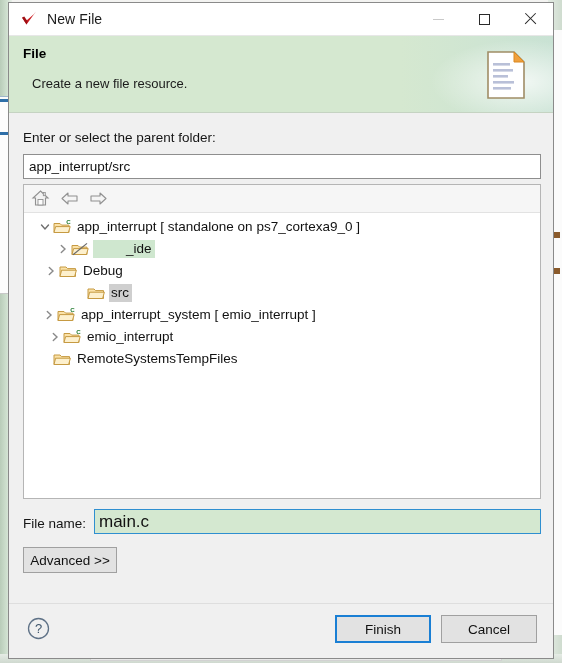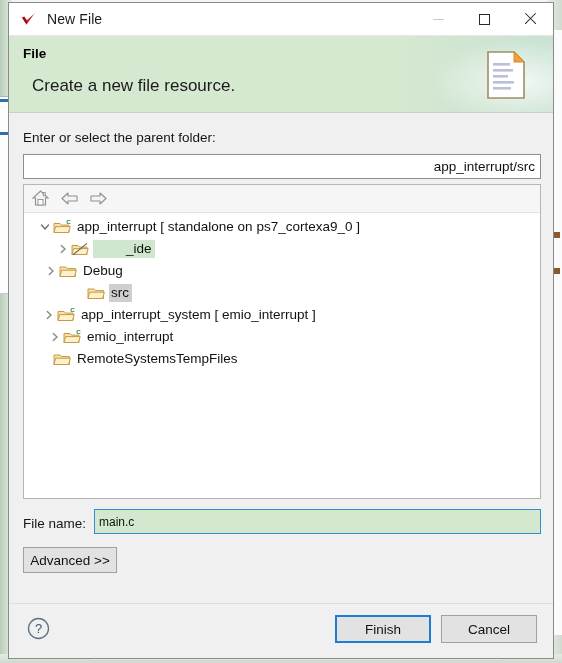--- a/index.html
+++ b/index.html
@@ -139,21 +139,21 @@
   .header-title {
     position: absolute;
     left: 14px; top: 10px;
     font-size: 13.5px;
     font-weight: bold;
     color: #000000;
   }
   .header-sub {
     position: absolute;
     left: 23px; top: 40px;
-    font-size: 17px;
+    font-size: 13px;
     color: #1b1b1b;
   }
   .header-graphic {
     position: absolute;
     right: 28px; top: 15px;
     width: 38px; height: 48px;
   }
 
   
   .body {
@@ -172,21 +172,20 @@
     left: 14px; top: 41px;
     width: 518px; height: 25px;
     box-sizing: border-box;
     border: 1px solid #8e8e8e;
     background: #ffffff;
     font-family: "Liberation Sans", sans-serif;
     font-size: 13.5px;
     color: #111111;
     padding: 0 5px;
     outline: none;
-    text-align: right;
   }
 
   .tree-panel {
     position: absolute;
     left: 14px; top: 71px;
     width: 518px; height: 315px;
     box-sizing: border-box;
     border: 1px solid #b5b5b5;
     background: #ffffff;
     overflow: hidden;
@@ -231,21 +230,21 @@
     color: #151515;
   }
   .filename-input {
     position: absolute;
     left: 85px; top: 396px;
     width: 447px; height: 25px;
     box-sizing: border-box;
     border: 1px solid #2f8fd0;
     background: #d4e8d0;
     font-family: "Liberation Sans", sans-serif;
-    font-size: 12px;
+    font-size: 17px;
     color: #111111;
     padding: 0 4px;
     outline: none;
   }
   .advanced-btn {
     position: absolute;
     left: 14px; top: 434px;
     min-width: 94px; height: 26px;
     box-sizing: border-box;
     background: #e2e2e2;

